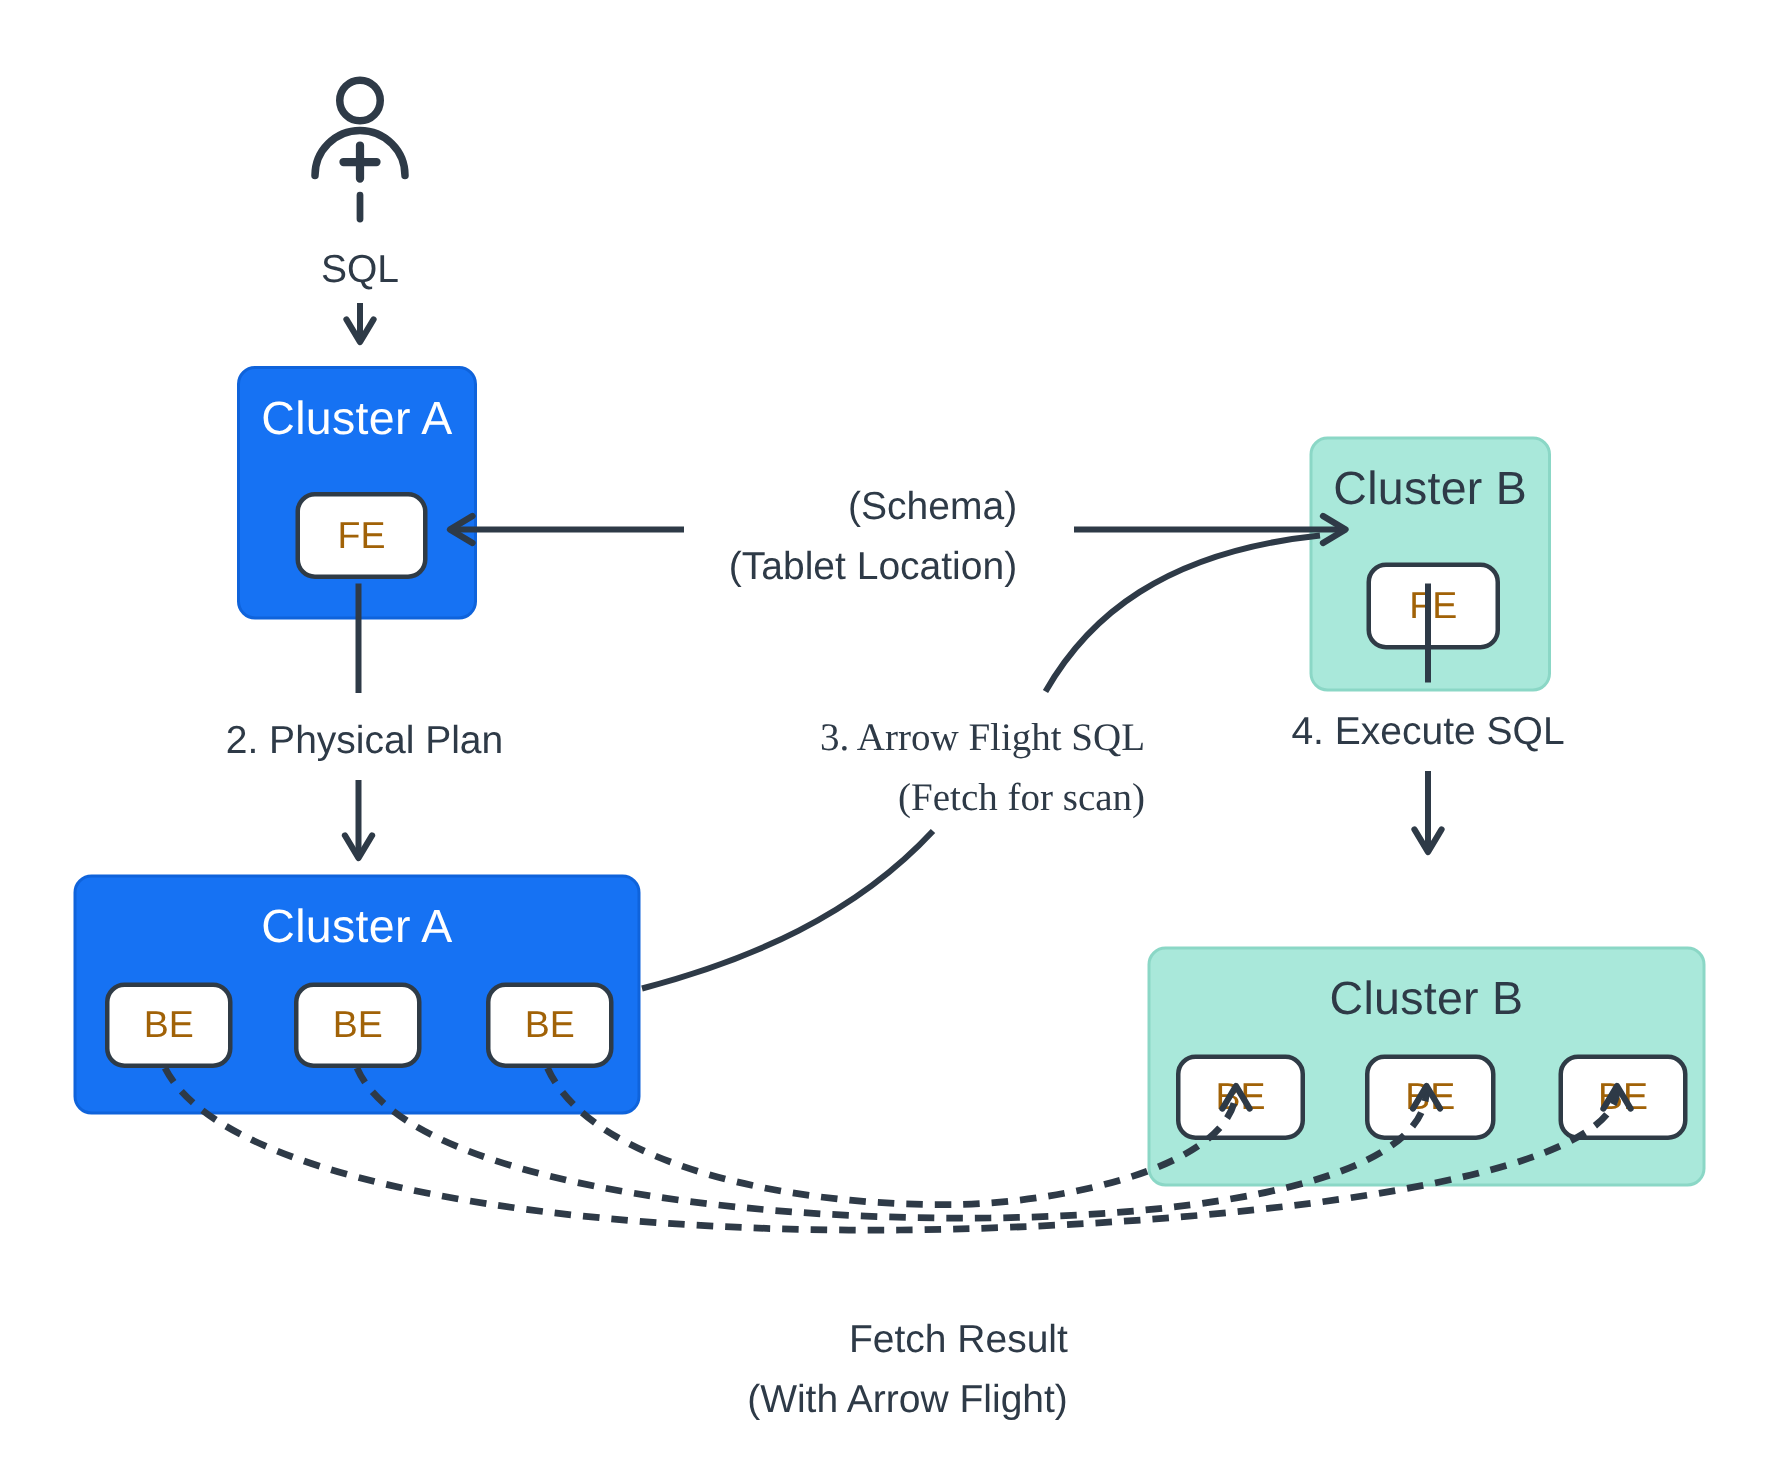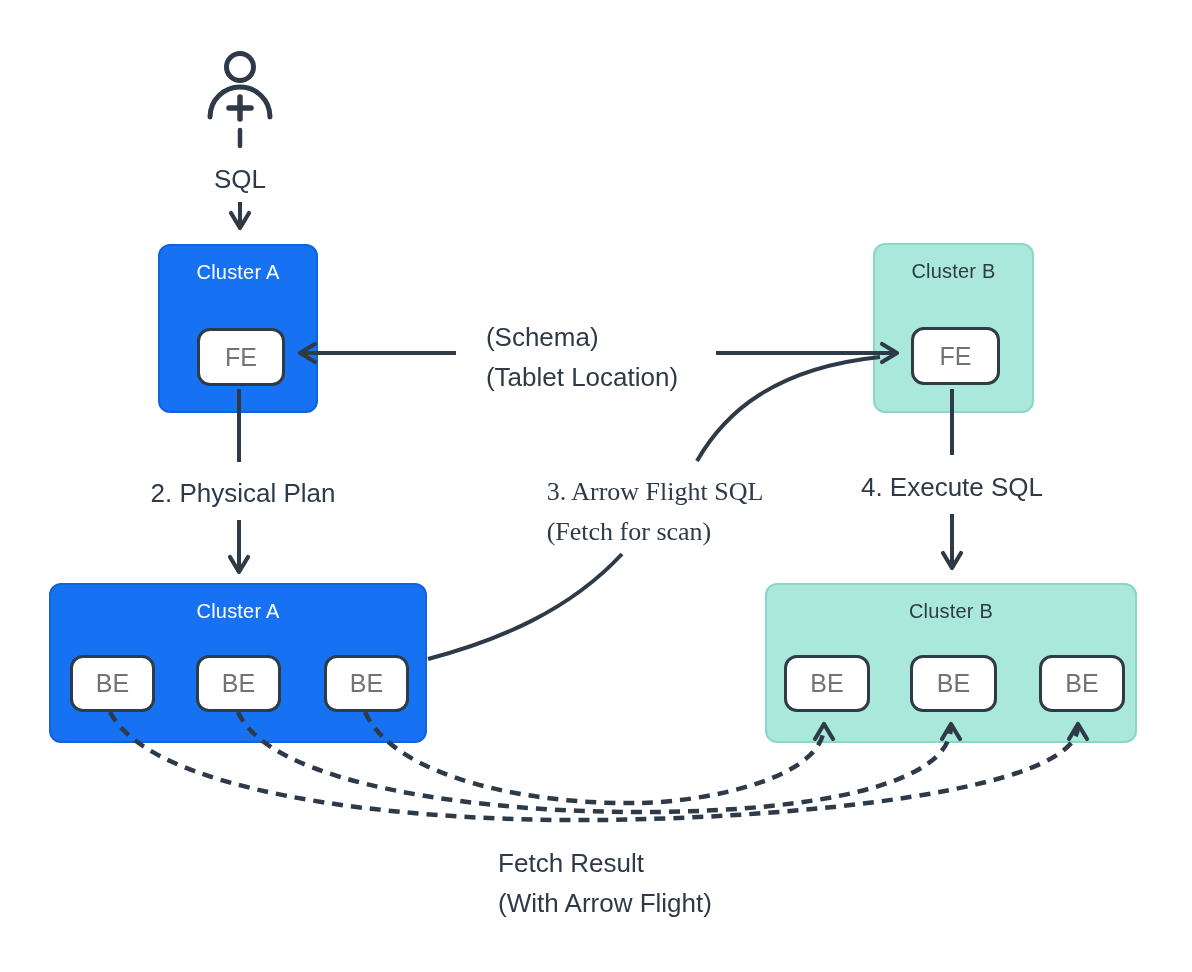--- a/index.html
+++ b/index.html
@@ -30,45 +30,46 @@
     box-sizing: border-box;
     z-index: 2;
   }
   .box.blue {
     background: #1672F3;
     border: 2px solid #0F63DB;
   }
   .box.mint {
     background: #A9E8DA;
     border: 2px solid #8BD7C6;
+    margin-top: 48px;
   }
   .box-title {
     text-align: center;
-    font-size: 20px;
+    font-size: 31px;
     margin-top: 15px;
     letter-spacing: 0.2px;
   }
   .box.blue .box-title { color: #ffffff; }
   .box.mint .box-title { color: #2E3A47; }
   .node {
     position: absolute;
     background: #ffffff;
     border: 3.5px solid #2F3B46;
     border-radius: 13px;
     display: flex;
     align-items: center;
     justify-content: center;
     font-size: 25px;
-    color: #737373;
+    color: #a16207;
     box-sizing: border-box;
   }
   .edge-label {
     position: absolute;
     transform: translate(-50%, -50%);
-    text-align: left;
+    text-align: right;
     font-size: 26px;
     line-height: 40px;
     color: #2E3A47;
     white-space: nowrap;
     z-index: 8;
   }
 </style>
 </head>
 <body>
 
@@ -156,18 +157,18 @@
 
   <div class="edge-label" style="left:243px; top:493px;">2. Physical Plan</div>
 
   <div class="edge-label" style="left:655px; top:512px;font-family:Liberation Serif, serif;">
     <div>3. Arrow Flight SQL</div>
     <div>(Fetch for scan)</div>
   </div>
 
   <div class="edge-label" style="left:952px; top:487px;">4. Execute SQL</div>
 
-  <div class="edge-label" style="left:605px; top:883px;">
+  <div class="edge-label" style="left:605px; top:912px;">
     <div>Fetch Result</div>
     <div>(With Arrow Flight)</div>
   </div>
 
 </div>
 
 </body></html>

